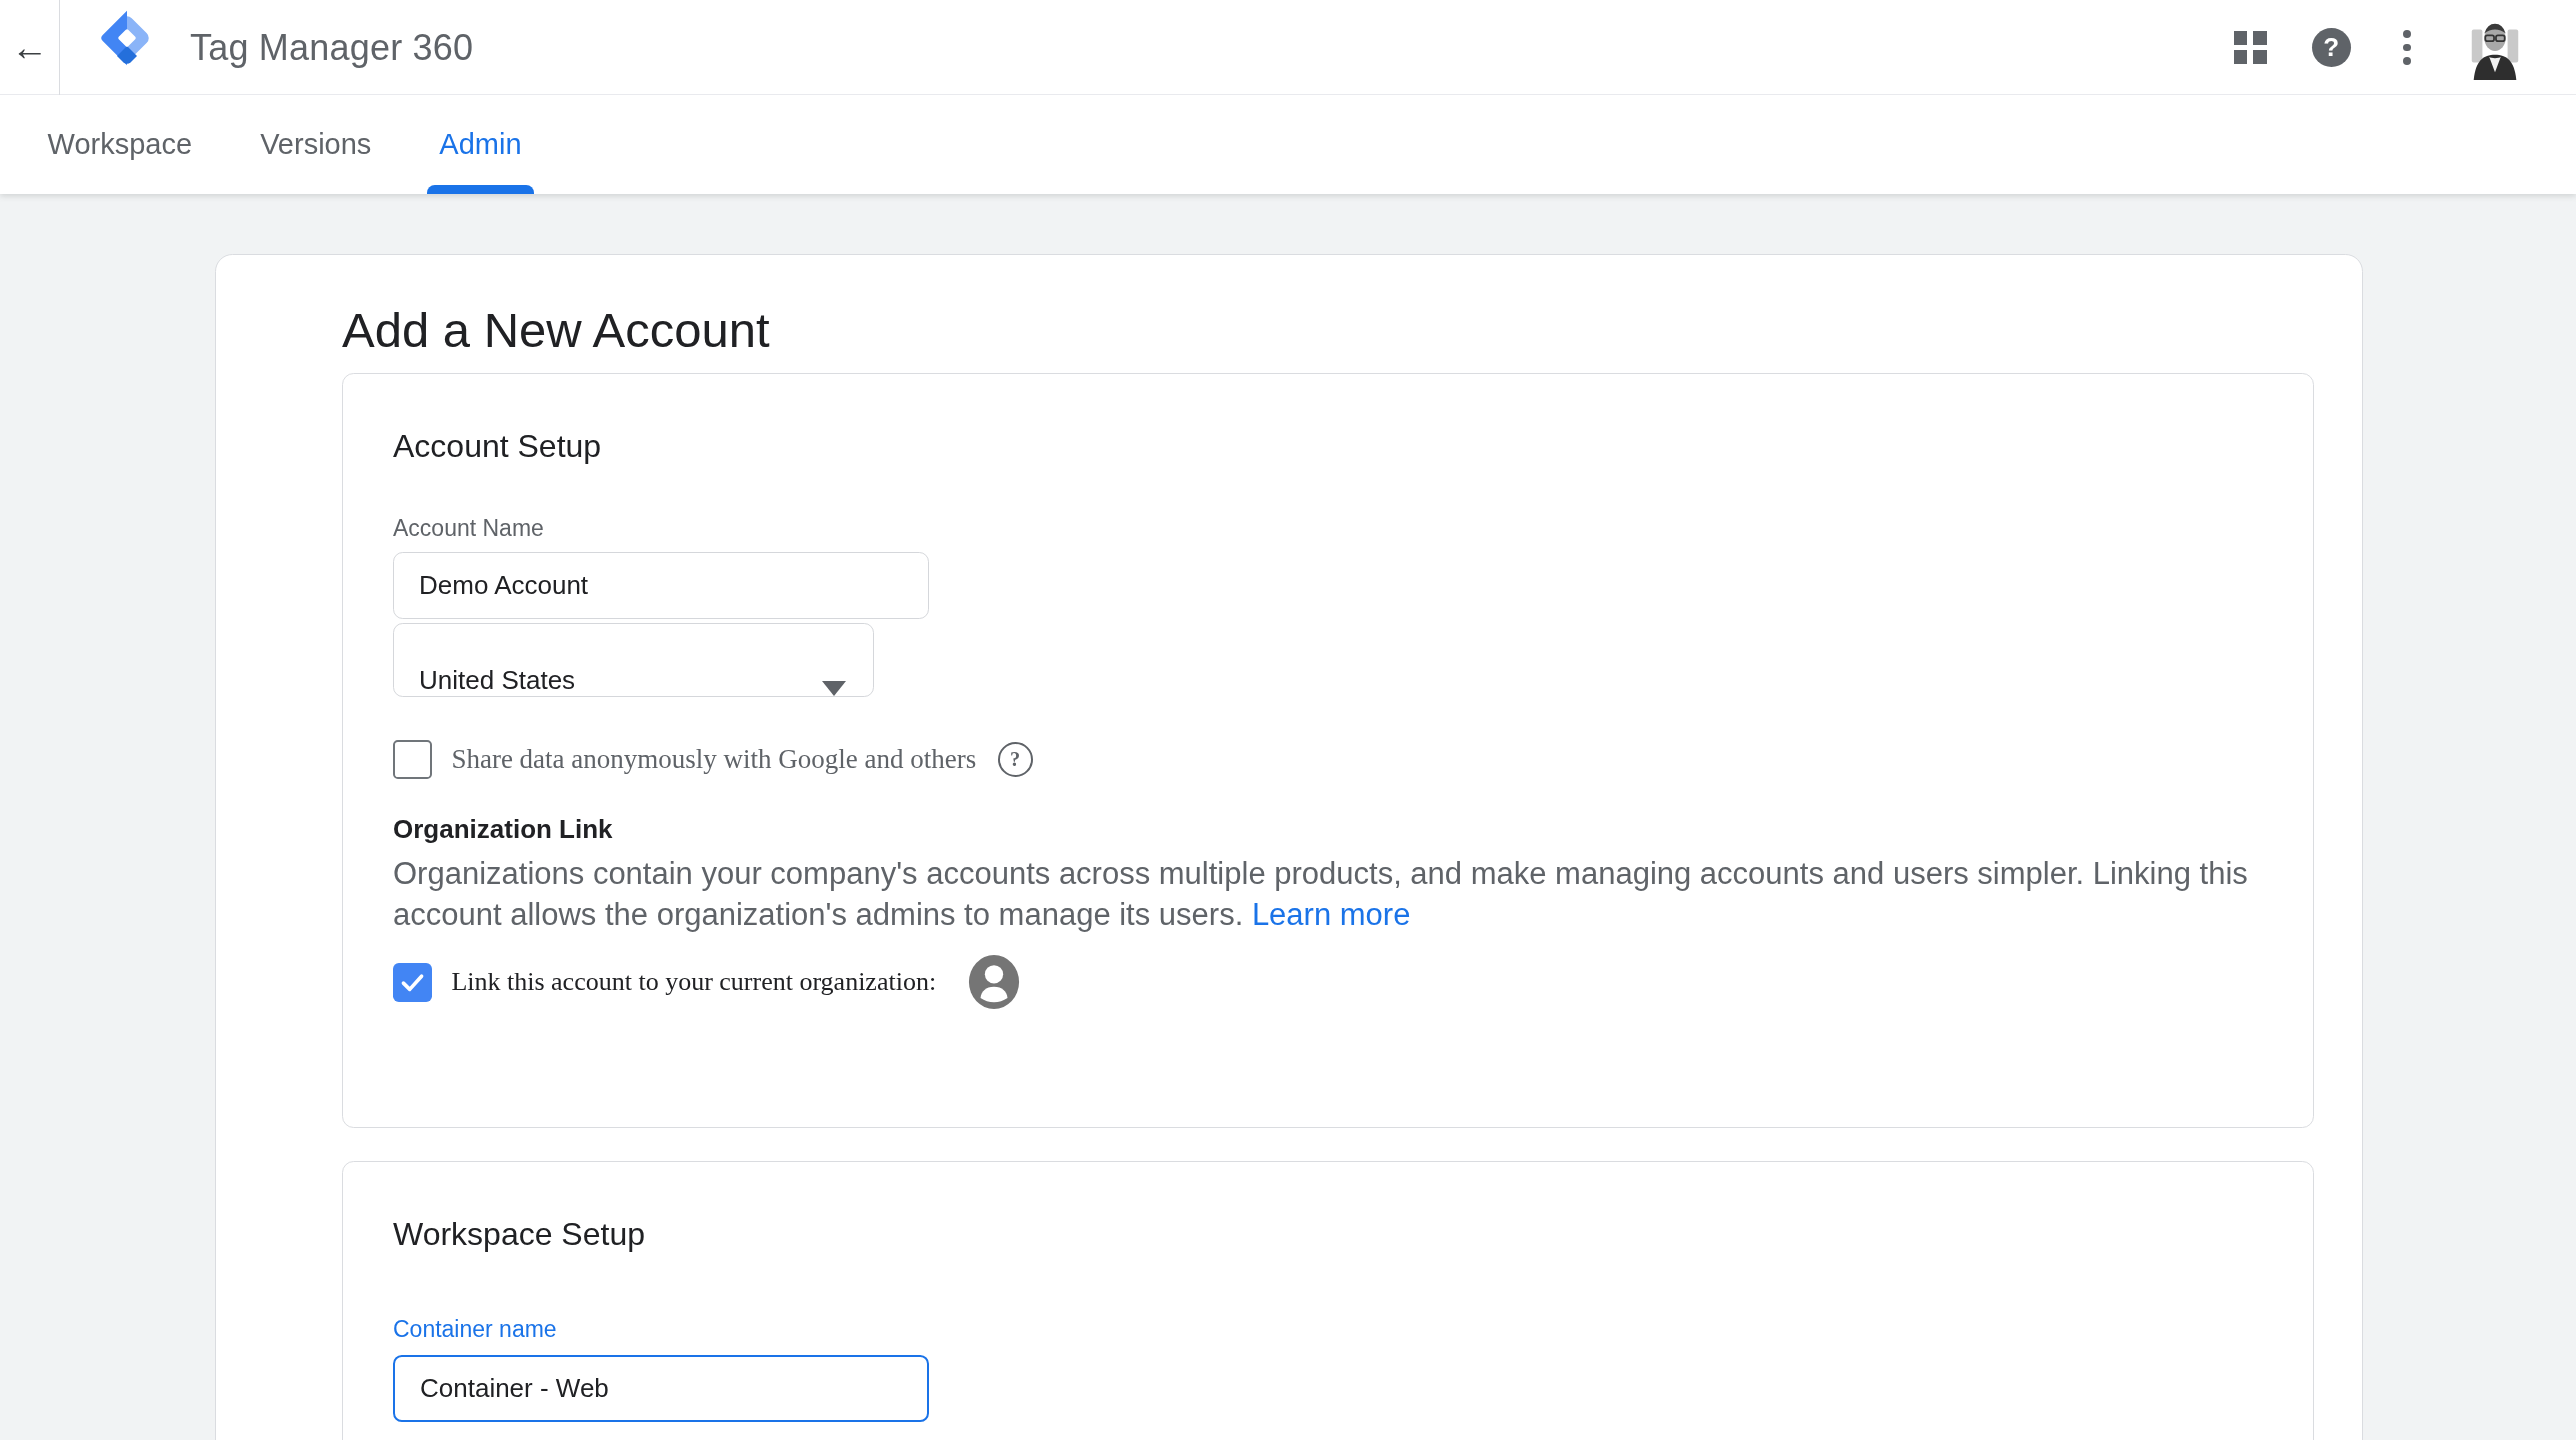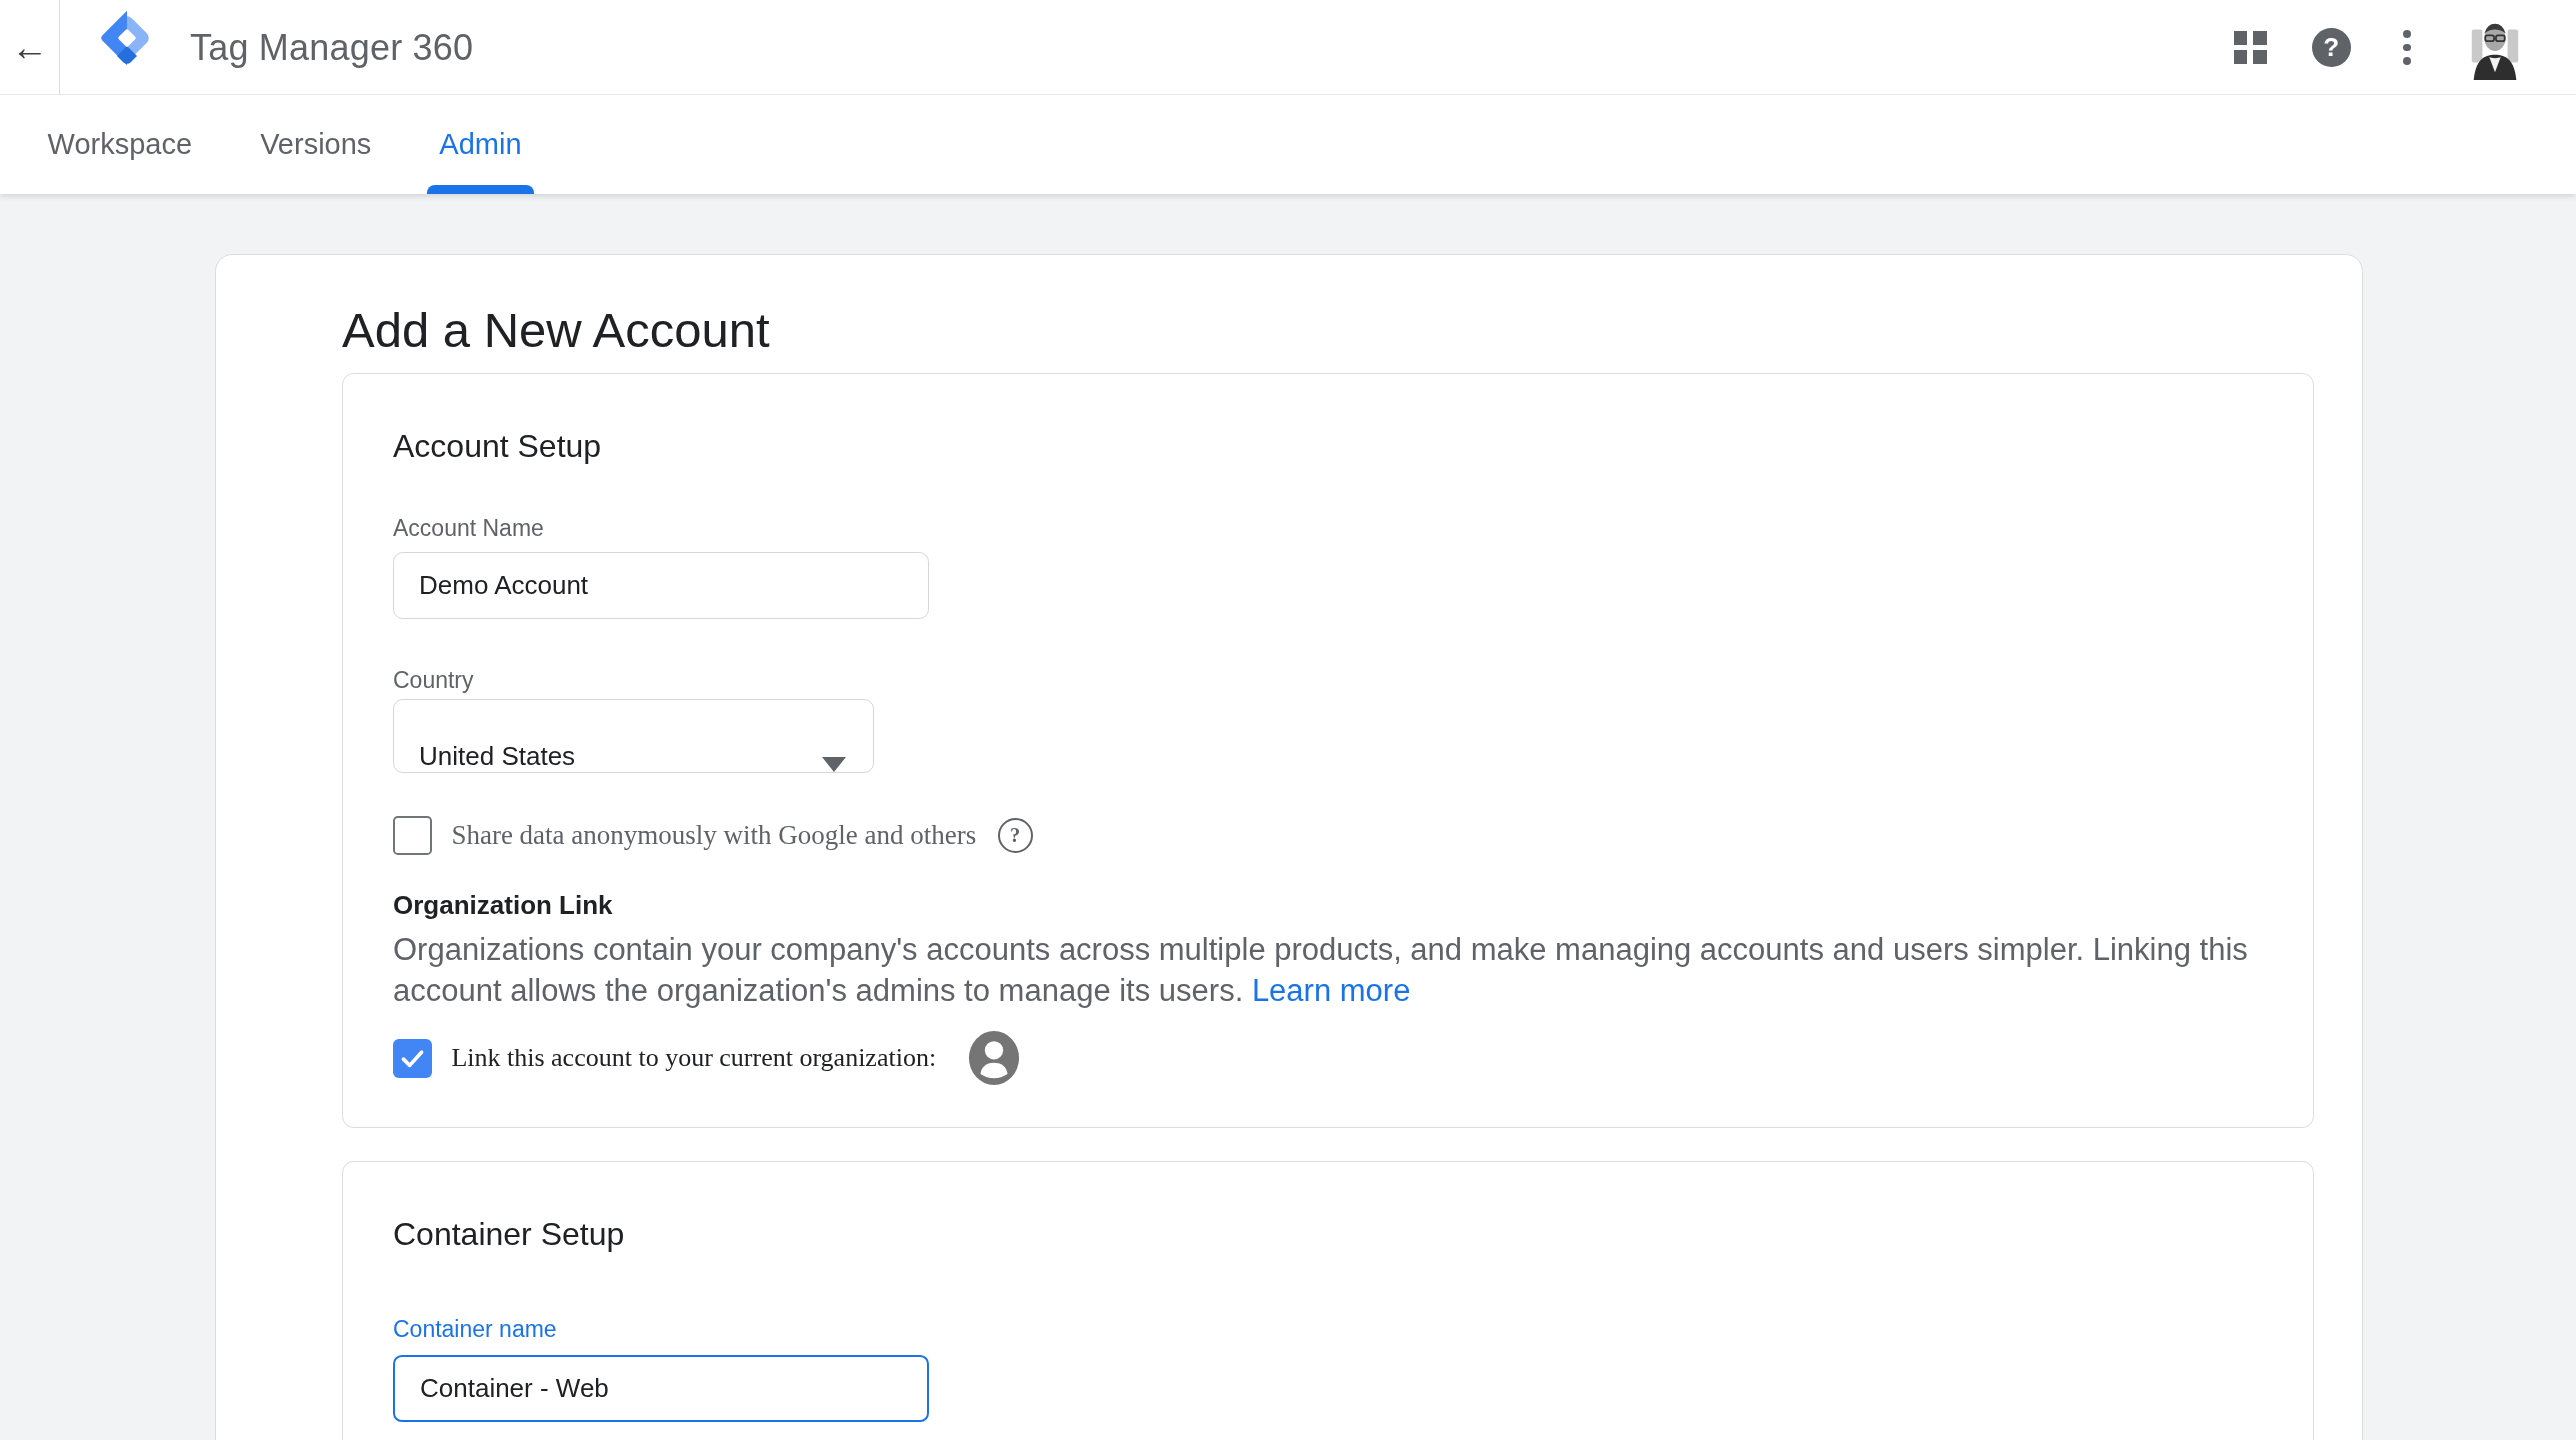--- a/index.html
+++ b/index.html
@@ -142,21 +142,20 @@
 <main class="content">
   <div class="card">
     <h1 class="page-title">Add a New Account</h1>
 
     <section class="card-inner account">
       <h2 class="section-title">Account Setup</h2>
 
       <div class="field-label">Account Name</div>
       <input class="text-input" type="text" value="Demo Account" style="">
 
-      <div class="field-label">Country</div>
       <div class="select">
         <span>United States</span>
         <span class="caret"></span>
       </div>
 
       <div class="check-row share">
         <div class="checkbox unchecked"></div>
         <span class="check-label">Share data anonymously with Google and others</span>
         <span class="help-outline">?</span>
       </div>
@@ -173,20 +172,20 @@
         <span class="check-label dark">Link this account to your current organization:</span>
         <svg class="org-avatar" viewBox="0 0 56 56" aria-hidden="true">
           <ellipse cx="28" cy="28" rx="26" ry="28" fill="#757575"></ellipse>
           <circle cx="28" cy="20" r="9.5" fill="#ffffff"></circle>
           <path d="M28 33 C19.5 33 14.7 38 14 44.5 A26 28 0 0 0 42 44.5 C41.3 38 36.5 33 28 33 Z" fill="#ffffff"></path>
         </svg>
       </div>
     </section>
 
     <section class="card-inner container">
-      <h2 class="section-title">Container Setup</h2>
+      <h2 class="section-title">Workspace Setup</h2>
 
       <div class="field-label focused" style="color:#1a73e8;">Container name</div>
       <input class="text-input focused" type="text" value="Container - Web" style="">
     </section>
   </div>
 </main>
 
 
 </body></html>

